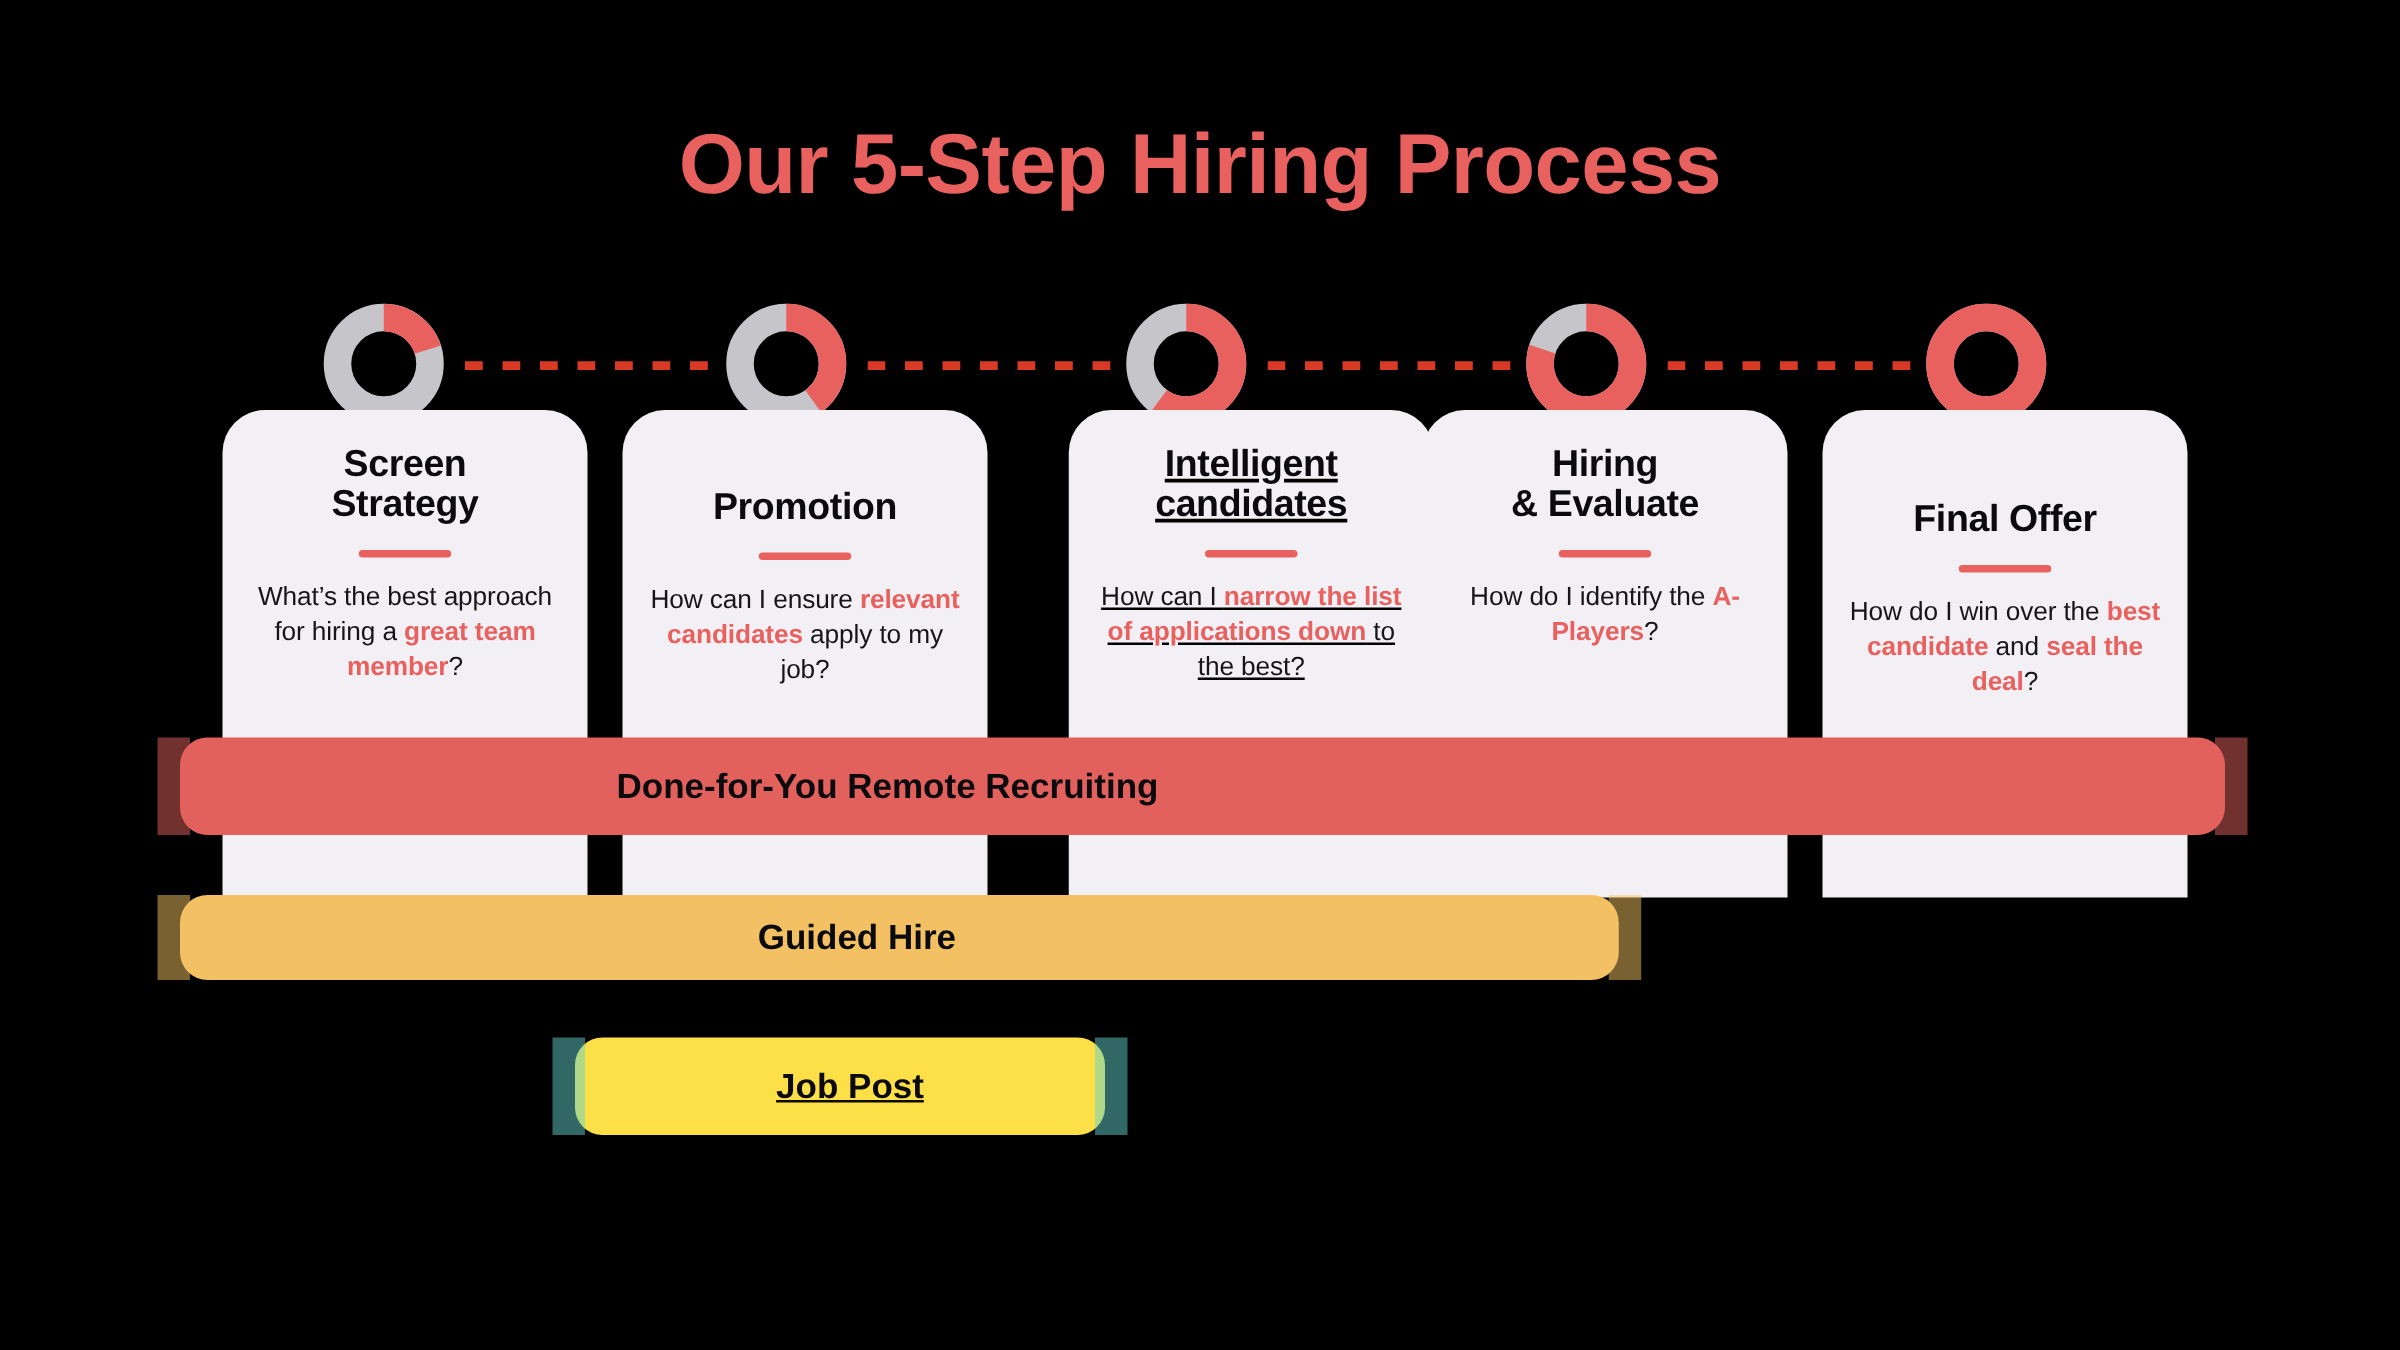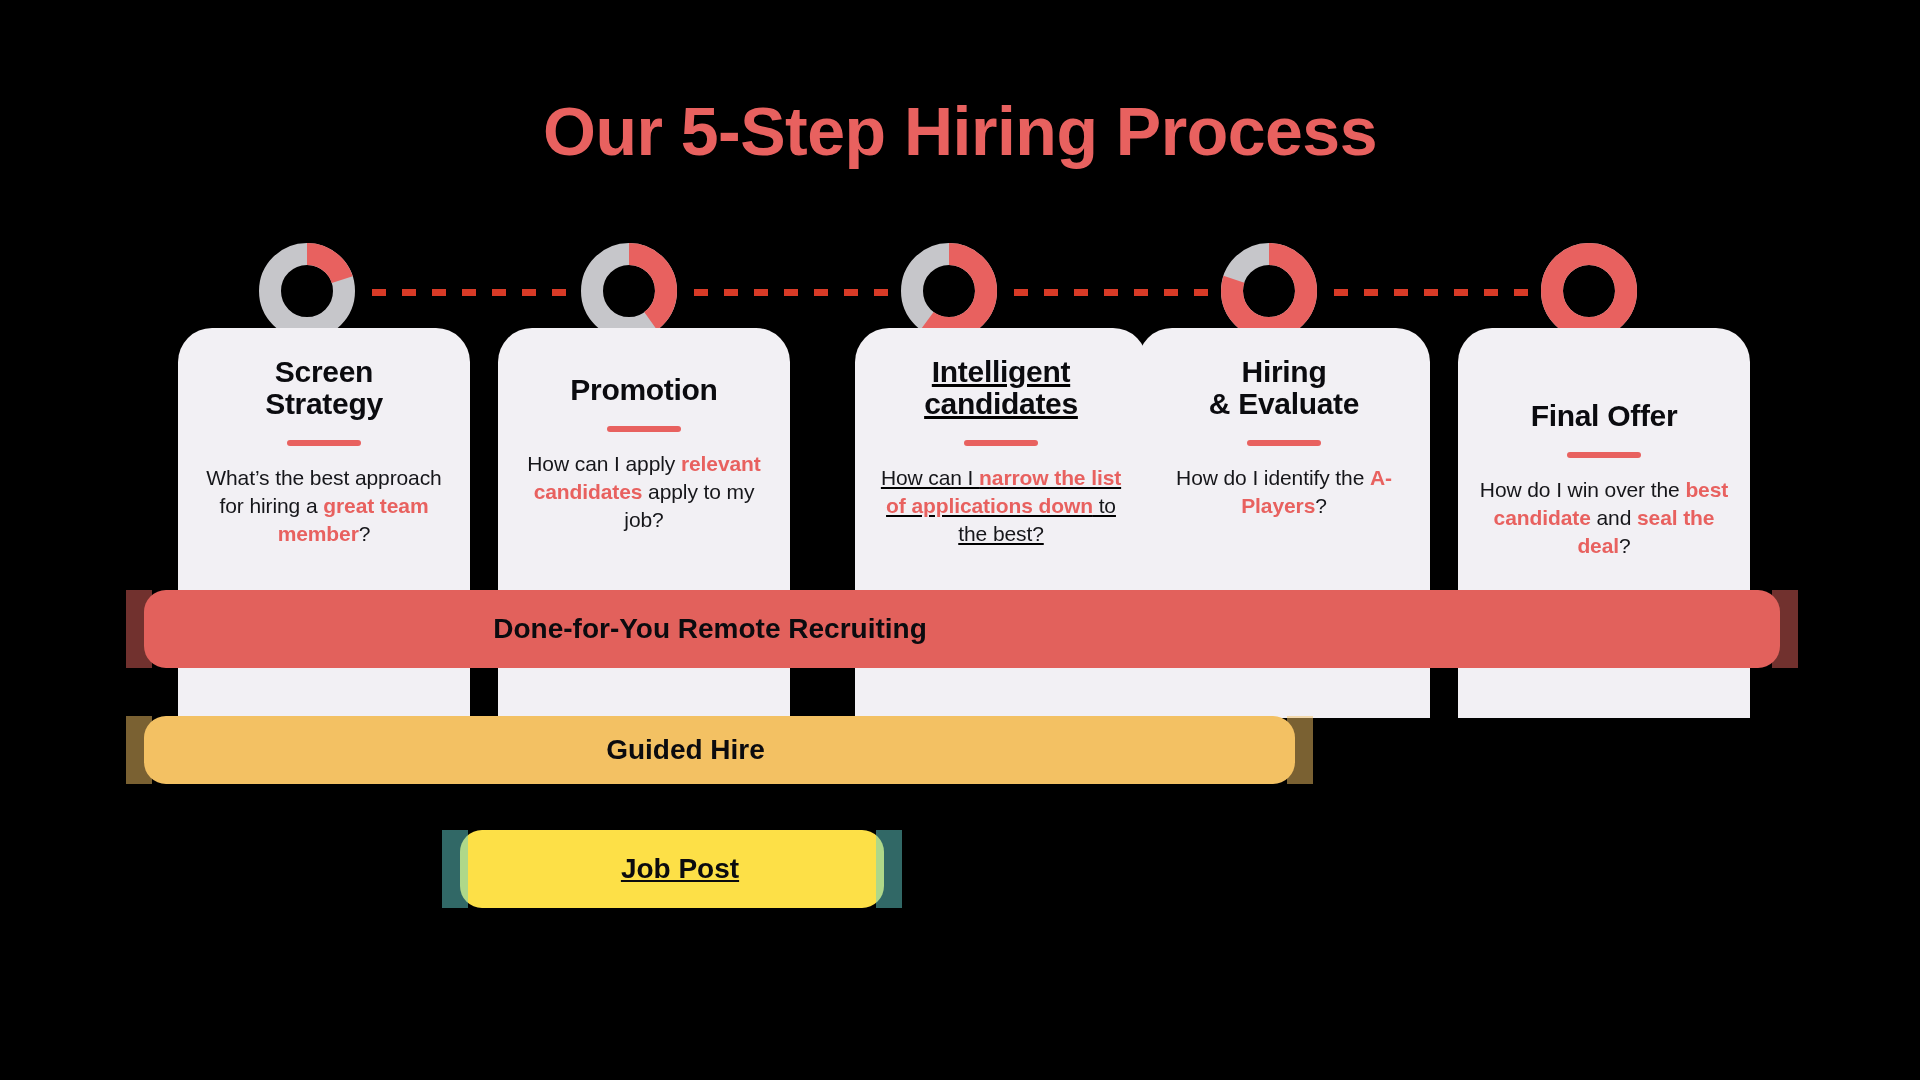--- a/index.html
+++ b/index.html
@@ -133,27 +133,27 @@
           <span>Screen</span><br><span>Strategy</span>
         </div>
         <div class="rule"></div>
         <div class="card-body">
           <span>What’s the best approach for hiring a </span><span class="hl">great team member</span><span>?</span>
         </div>
       </div>
     </div>
 
     <div class="card" style="left:498px;">
-      <div class="card-inner" style="padding-top:46px;">
+      <div class="card-inner" style="padding-top:46px;margin-top:16px;">
         <div class="card-title">
           <span>Promotion</span>
         </div>
         <div class="rule"></div>
         <div class="card-body">
-          <span>How can I apply </span><span class="hl">relevant candidates</span><span> apply to my job?</span>
+          <span>How can I ensure </span><span class="hl">relevant candidates</span><span> apply to my job?</span>
         </div>
       </div>
     </div>
 
     <div class="card" style="left:855px;text-decoration:underline;">
       <div class="card-inner">
         <div class="card-title">
           <span>Intelligent</span><br><span>candidates</span>
         </div>
         <div class="rule"></div>

